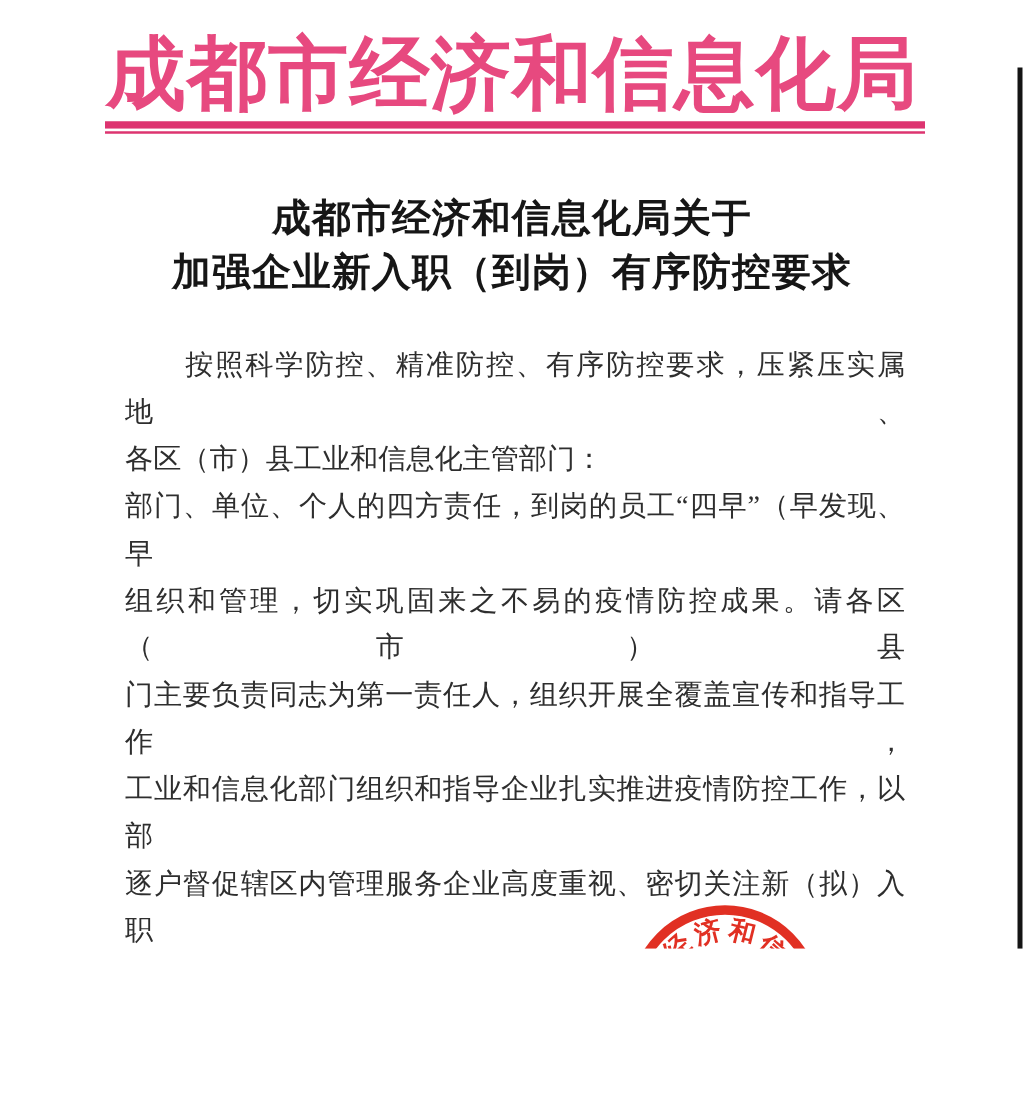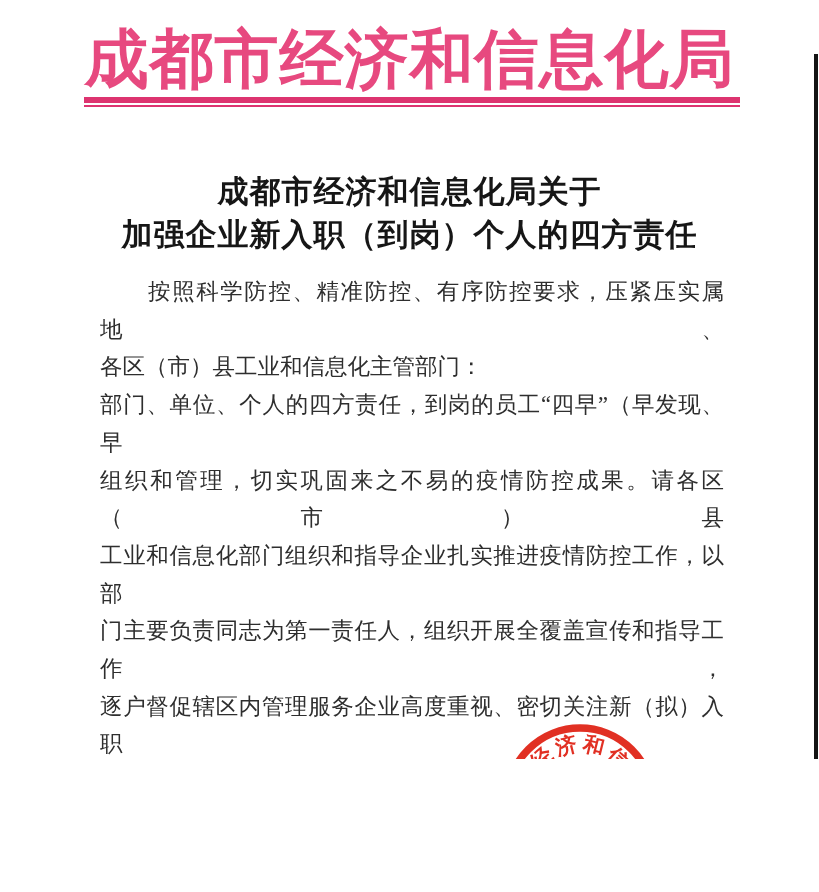--- a/index.html
+++ b/index.html
@@ -31,21 +31,20 @@
   .masthead-rule .gap{height:2px;background:#ffffff;}
   .masthead-rule .thin{height:2px;background:var(--rule-pink);}
   
   .doc-title{
     position:absolute;top:153px;left:0;width:100%;
     text-align:center;color:#161616;
     font-weight:bold;
     font-family:"Liberation Sans","DejaVu Sans",sans-serif;
     font-size:31px;line-height:43px;
     letter-spacing:1px;
-    margin-top:17px;
   }
   
   .doc-body{
     position:absolute;top:273px;left:100px;width:624px;
     color:#2e2e2e;
     font-size:22.5px;line-height:37.7px;
     font-family:"Liberation Serif","DejaVu Serif",serif;
   }
   .body-line{white-space:nowrap;}
   .body-line.fill{
@@ -94,30 +93,30 @@
   <div class="masthead">成都市经济和信息化局</div>
 
   <div class="masthead-rule">
     <div class="thick"></div>
     <div class="gap"></div>
     <div class="thin"></div>
   </div>
 
   <div class="doc-title">
     <div>成都市经济和信息化局关于</div>
-    <div>加强企业新入职（到岗）个人的四方责任</div>
+    <div>加强企业新入职（到岗）有序防控要求</div>
   </div>
 
   <div class="doc-body">
       <div class="body-line fill">　　按照科学防控、精准防控、有序防控要求，压紧压实属地、</div>
       <div class="body-line">各区（市）县工业和信息化主管部门：</div>
       <div class="body-line fill">部门、单位、个人的四方责任，到岗的员工“四早”（早发现、早</div>
       <div class="body-line fill">组织和管理，切实巩固来之不易的疫情防控成果。请各区（市）县</div>
+      <div class="body-line fill">门主要负责同志为第一责任人，组织开展全覆盖宣传和指导工作，</div>
       <div class="body-line fill">工业和信息化部门组织和指导企业扎实推进疫情防控工作，以部</div>
-      <div class="body-line fill">门主要负责同志为第一责任人，组织开展全覆盖宣传和指导工作，</div>
       <div class="body-line fill">逐户督促辖区内管理服务企业高度重视、密切关注新（拟）入职</div>
       <div class="body-line fill">组织和管理，检测合格后方可任职上岗；严格执行防疫防控要求，</div>
     </div>
 
   <div class="sign-block">
     <div class="sign-agency">成都市经济和信息化局</div>
     <div class="sign-date">2021 年 8 月 9 日</div>
   </div>
 
   <svg class="seal" viewBox="0 0 220 220">

